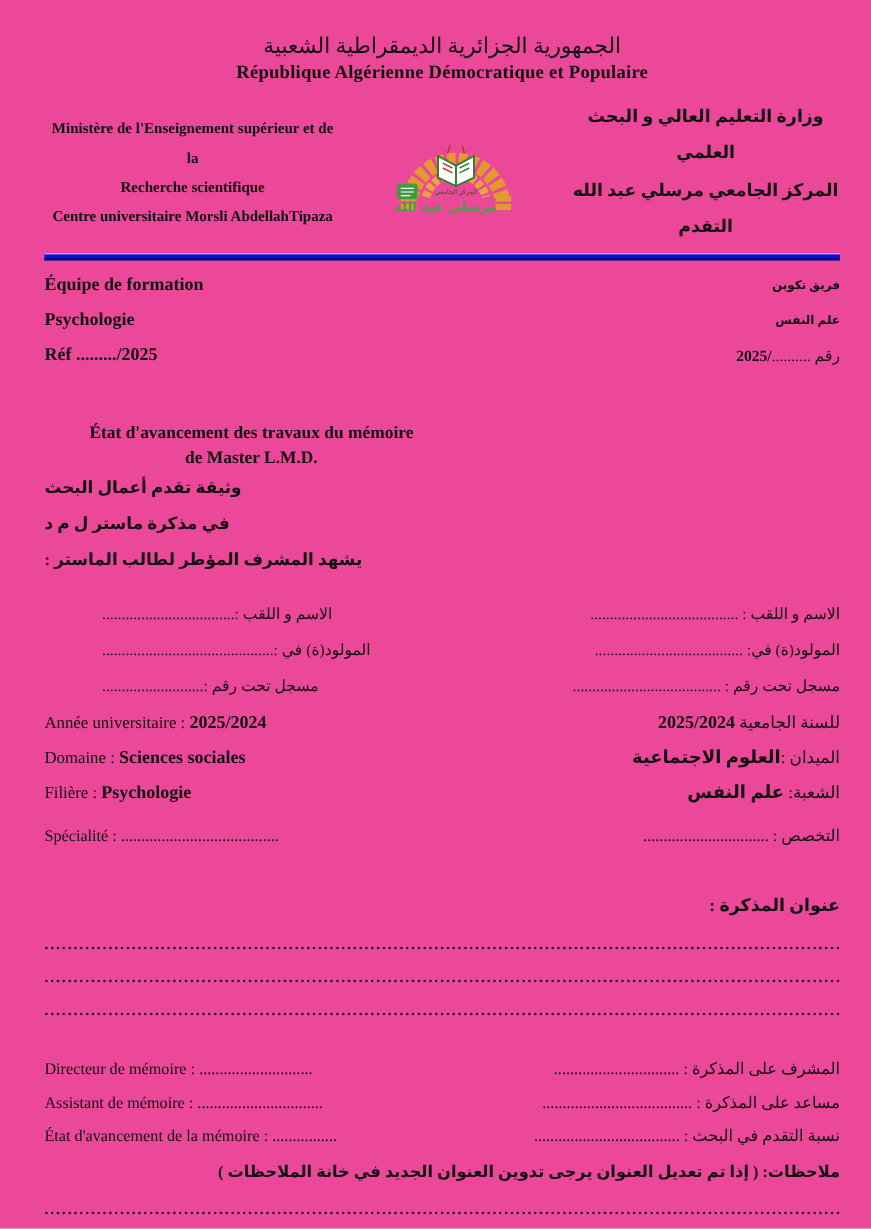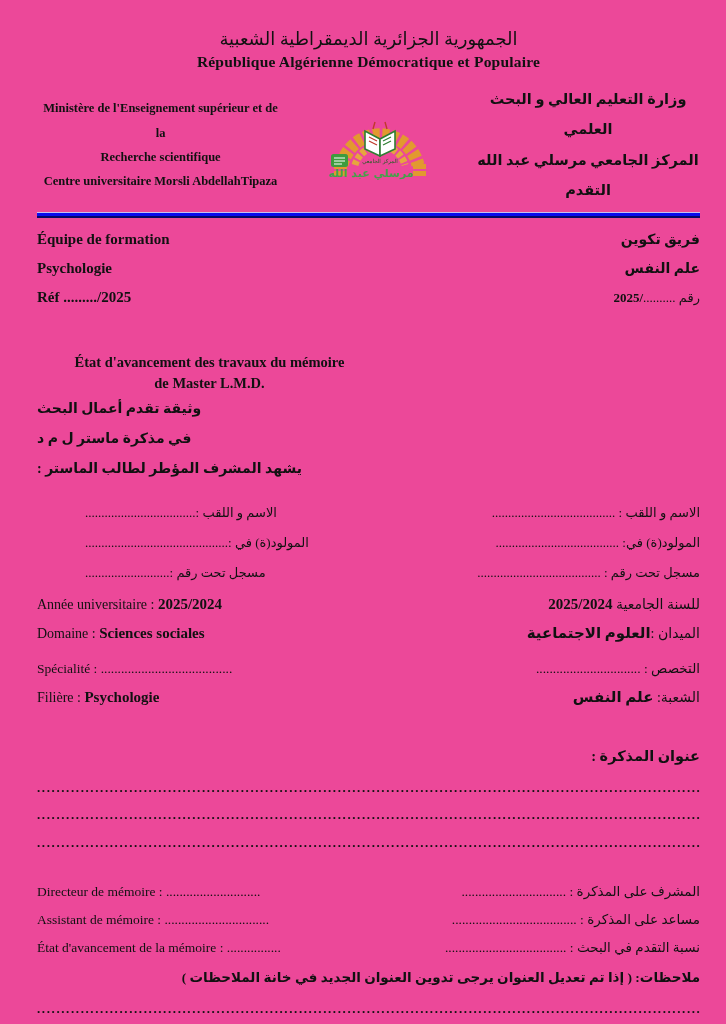--- a/index.html
+++ b/index.html
@@ -15,21 +15,21 @@
   .republic-fr { text-align:center; font-size:15.5px; font-weight:bold; margin-top:3px; letter-spacing:.2px; }
   .ministry-row { display:flex; align-items:center; margin-top:13px;gap:44px; }
   .ministry-fr { width:278px; text-align:center; font-weight:bold; font-size:12.5px; line-height:1.95; }
   .logo-wrap { flex:1; display:flex; justify-content:center; align-items:flex-end; }
   .ministry-ar { width:252px; direction:rtl; text-align:center; font-weight:bold; font-size:14.5px; line-height:2.1; }
   .divider { height:6px; background:#0b0bee; border-top:1px solid #c6c0f2; border-bottom:2px solid #060668; margin-top:6px; }
   
   .team-row { display:flex; justify-content:space-between; margin-top:7px; }
   .team-fr div { font-weight:bold; font-size:15px; line-height:29px; }
   .team-ar { direction:rtl; text-align:right; }
-  .team-ar .b { font-weight:bold; font-size:14px; line-height:29px; }
+  .team-ar .b { font-weight:bold; font-size:10px; line-height:29px; }
   .team-ar .ref { font-size:13px; line-height:29px; }
   .team-ar .ref .num { font-weight:bold; }
   
   .doctitle-row { display:flex; justify-content:space-between; align-items:flex-start; margin-top:40px;flex-direction:column; }
   .doctitle-fr { width:345px; text-align:center; font-weight:bold; font-size:14.5px; line-height:21px; }
   .doctitle-ar { direction:rtl; text-align:left; font-weight:bold; font-size:14px; line-height:30px; }
   
   .pair-row { display:flex; justify-content:space-between; font-size:13px; line-height:30px; }
   .pair-row .cell-l { flex:1; direction:ltr; padding-left:48px; white-space:nowrap; overflow:hidden; }
   .pair-row .cell-r { flex:1; direction:rtl; text-align:right; white-space:nowrap; overflow:hidden; }
@@ -155,27 +155,27 @@
 
   <div class="acad-block">
     <div class="acad-row">
       <div class="fr"><span>Année universitaire : </span><span class="val">2025/2024</span></div>
       <div class="ar"><span>للسنة الجامعية </span><span class="val">2025/2024</span></div>
     </div>
     <div class="acad-row">
       <div class="fr"><span>Domaine : </span><span class="val">Sciences sociales</span></div>
       <div class="ar"><span>الميدان :</span><span class="val">العلوم الاجتماعية</span></div>
     </div>
+    <div class="acad-row">
+      <div class="fr"><span>Filière : </span><span class="val">Psychologie</span></div>
+      <div class="ar"><span>الشعبة: </span><span class="val">علم النفس</span></div>
+    </div>
     <div class="acad-row spec-row">
       <div class="fr">Spécialité : .......................................</div>
       <div class="ar">التخصص : ...............................</div>
-    </div>
-    <div class="acad-row">
-      <div class="fr"><span>Filière : </span><span class="val">Psychologie</span></div>
-      <div class="ar"><span>الشعبة: </span><span class="val">علم النفس</span></div>
     </div>
   </div>
 
   <div class="memoir-label">عنوان المذكرة :</div>
   <div class="dots-block-1">
     <div class="dotline">......................................................................................................................................................................................................</div>
     <div class="dotline">......................................................................................................................................................................................................</div>
     <div class="dotline">......................................................................................................................................................................................................</div>
   </div>
 

